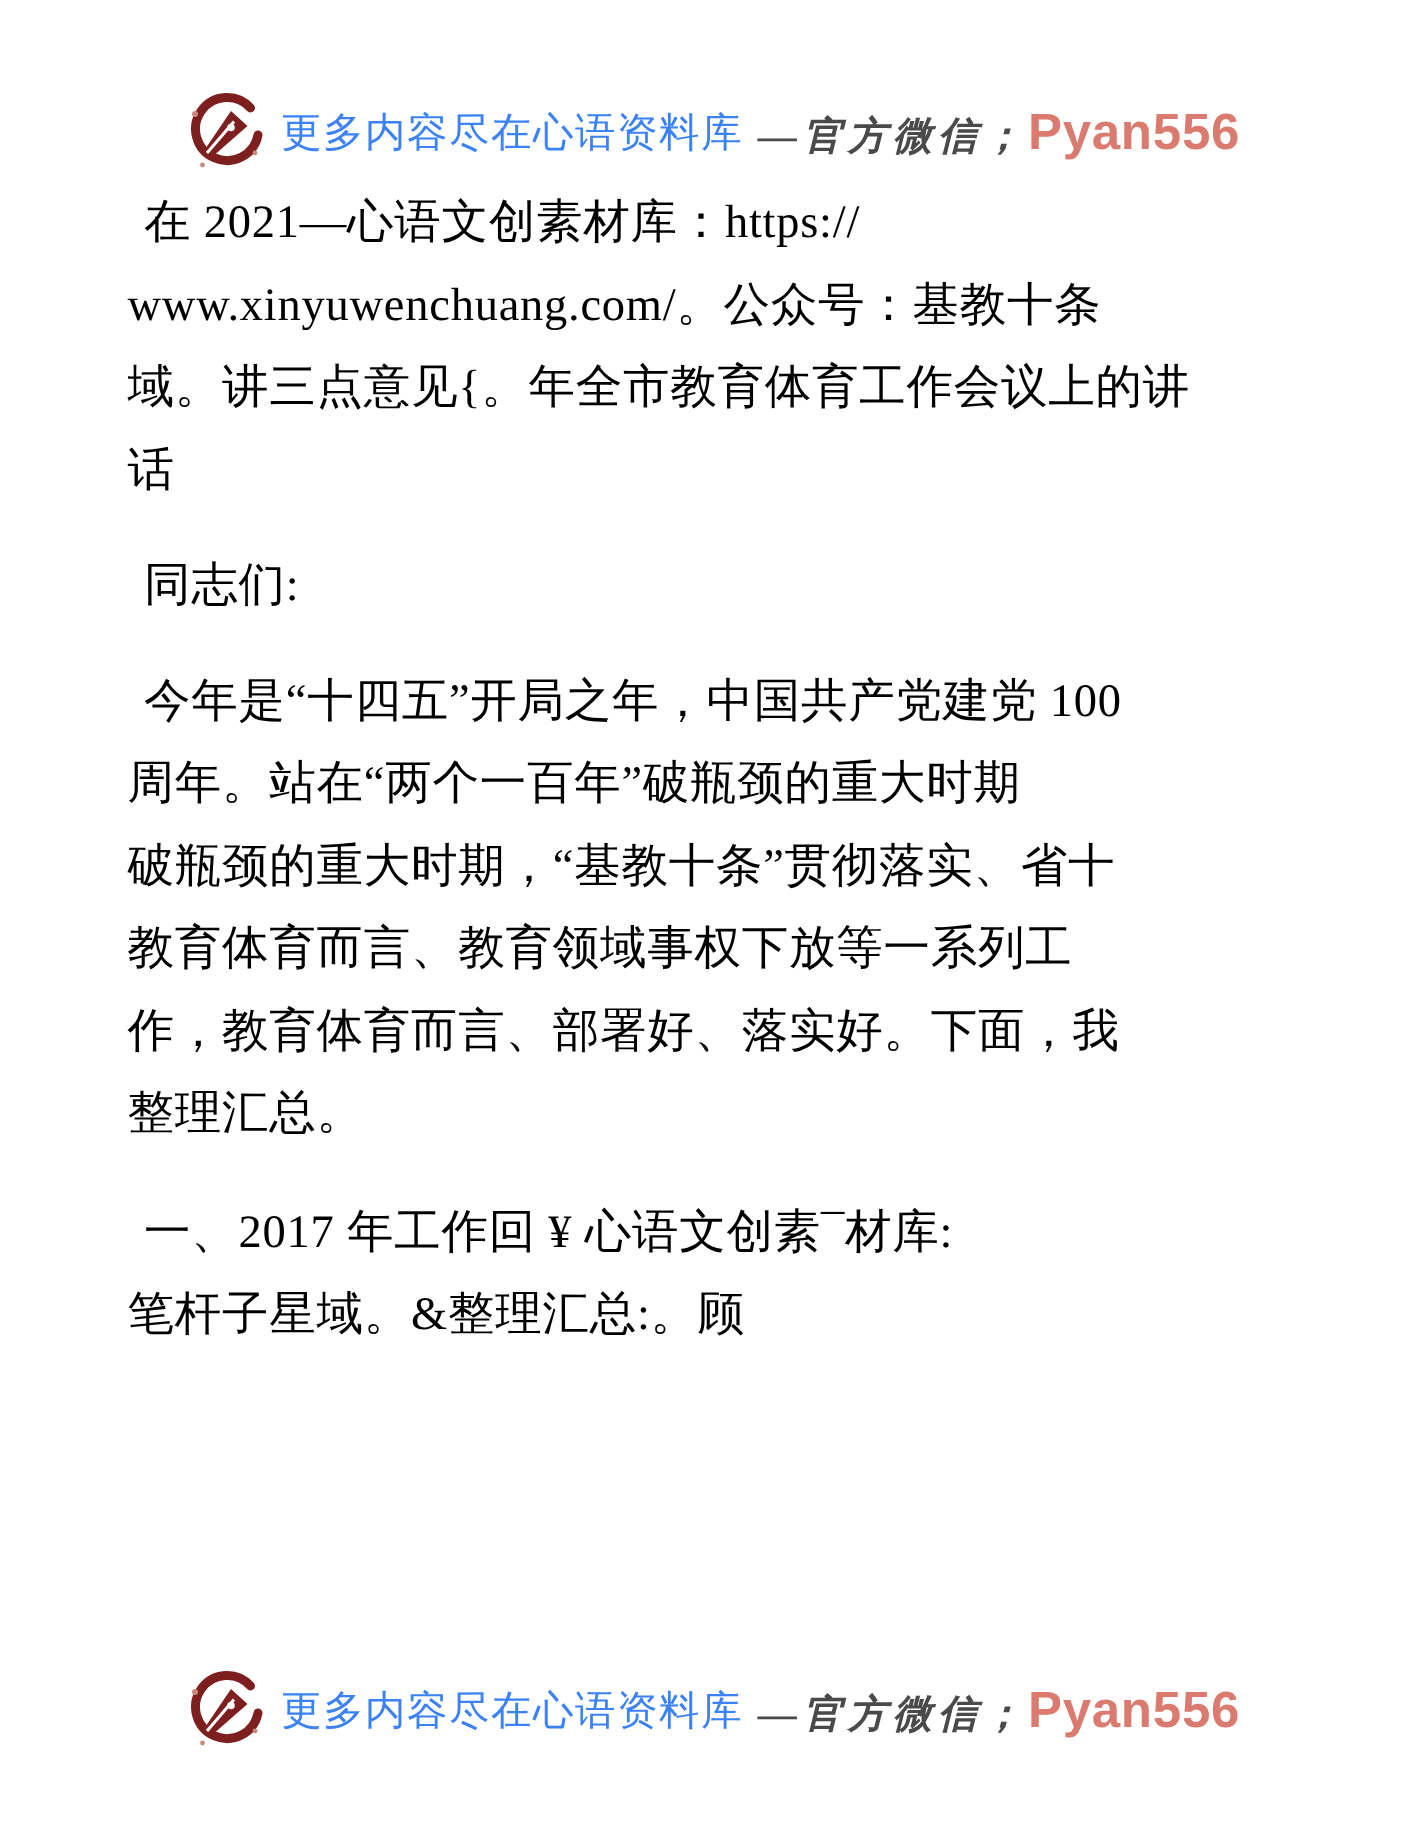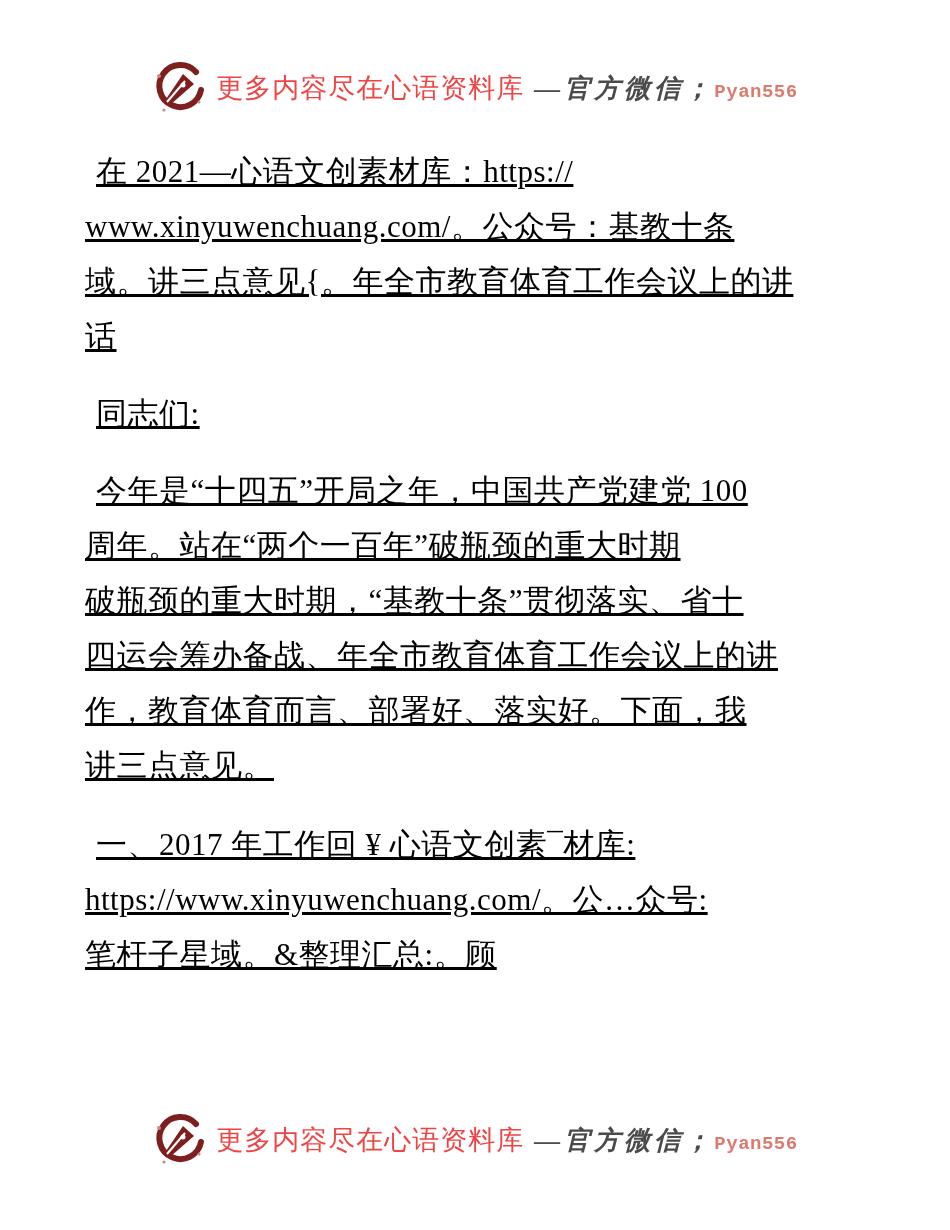--- a/index.html
+++ b/index.html
@@ -25,48 +25,47 @@
   .watermark.header { top: 60px; }
   .watermark.footer { top: 1112px; }
   .wm-logo {
     display: inline-flex;
     width: 54px;
     height: 56px;
     flex: 0 0 auto;
   }
   .wm-brand {
     font-size: 27px;
-    color: #ef4444;
+    color: #3b82f6;
     letter-spacing: 1px;
     font-weight: 500;
   }
   .wm-channel {
     font-size: 26px;
     color: #4A4A4A;
     font-style: italic;
     font-weight: 600;
     letter-spacing: 4px;
   }
   .wm-id {
-    font-family: Liberation Mono, monospace;
-    font-size: 19px;
+    font-family: Liberation Sans, sans-serif;
+    font-size: 34px;
     color: #DB7A6E;
     font-style: normal;
     letter-spacing: 0.5px;
   }
   .content {
     position: absolute;
     left: 85px;
     right: 85px;
-    top: 144px;
+    top: 120px;
     color: #000000;
     font-size: 31px;
     line-height: 55px;
     letter-spacing: 0.5px;
-    text-decoration: underline;
   }
   .para { margin: 0 0 22px 0; }
   .para .line { display: block; }
   .para .line:first-child { text-indent: 11px; }
   .para-heading { margin-top: 24px; }
 </style>
 </head>
 <body>
 
 <div class="page">
@@ -97,28 +96,27 @@
     </p>
 
     <p class="para">
       <span class="line">同志们:</span>
     </p>
 
     <p class="para">
       <span class="line">今年是“十四五”开局之年，中国共产党建党 100</span>
       <span class="line">周年。站在“两个一百年”破瓶颈的重大时期</span>
       <span class="line">破瓶颈的重大时期，“基教十条”贯彻落实、省十</span>
-      <span class="line">四运会筹办备战、年全市教育体育工作会议上的讲</span>
+      <span class="line">教育体育而言、教育领域事权下放等一系列工</span>
       <span class="line">作，教育体育而言、部署好、落实好。下面，我</span>
-      <span class="line">讲三点意见。</span>
+      <span class="line">整理汇总。</span>
     </p>
 
     <p class="para para-heading">
       <span class="line">一、2017 年工作回 ¥ 心语文创素¯材库:</span>
-      <span class="line">https://www.xinyuwenchuang.com/。公…众号:</span>
       <span class="line">笔杆子星域。&amp;整理汇总:。顾</span>
     </p>
 
   </div>
 
   <div class="watermark footer">
     <span class="wm-logo">
       <svg viewBox="0 0 54 56" width="54" height="56" xmlns="http://www.w3.org/2000/svg">
         <path d="M 44 12 A 21 21 0 1 0 49 30" stroke="#7E1F1F" stroke-width="6" fill="none" stroke-linecap="round"></path>
         <path d="M12 42 L31 14 L42 24 L18 45 Z" fill="#7E1F1F"></path>

